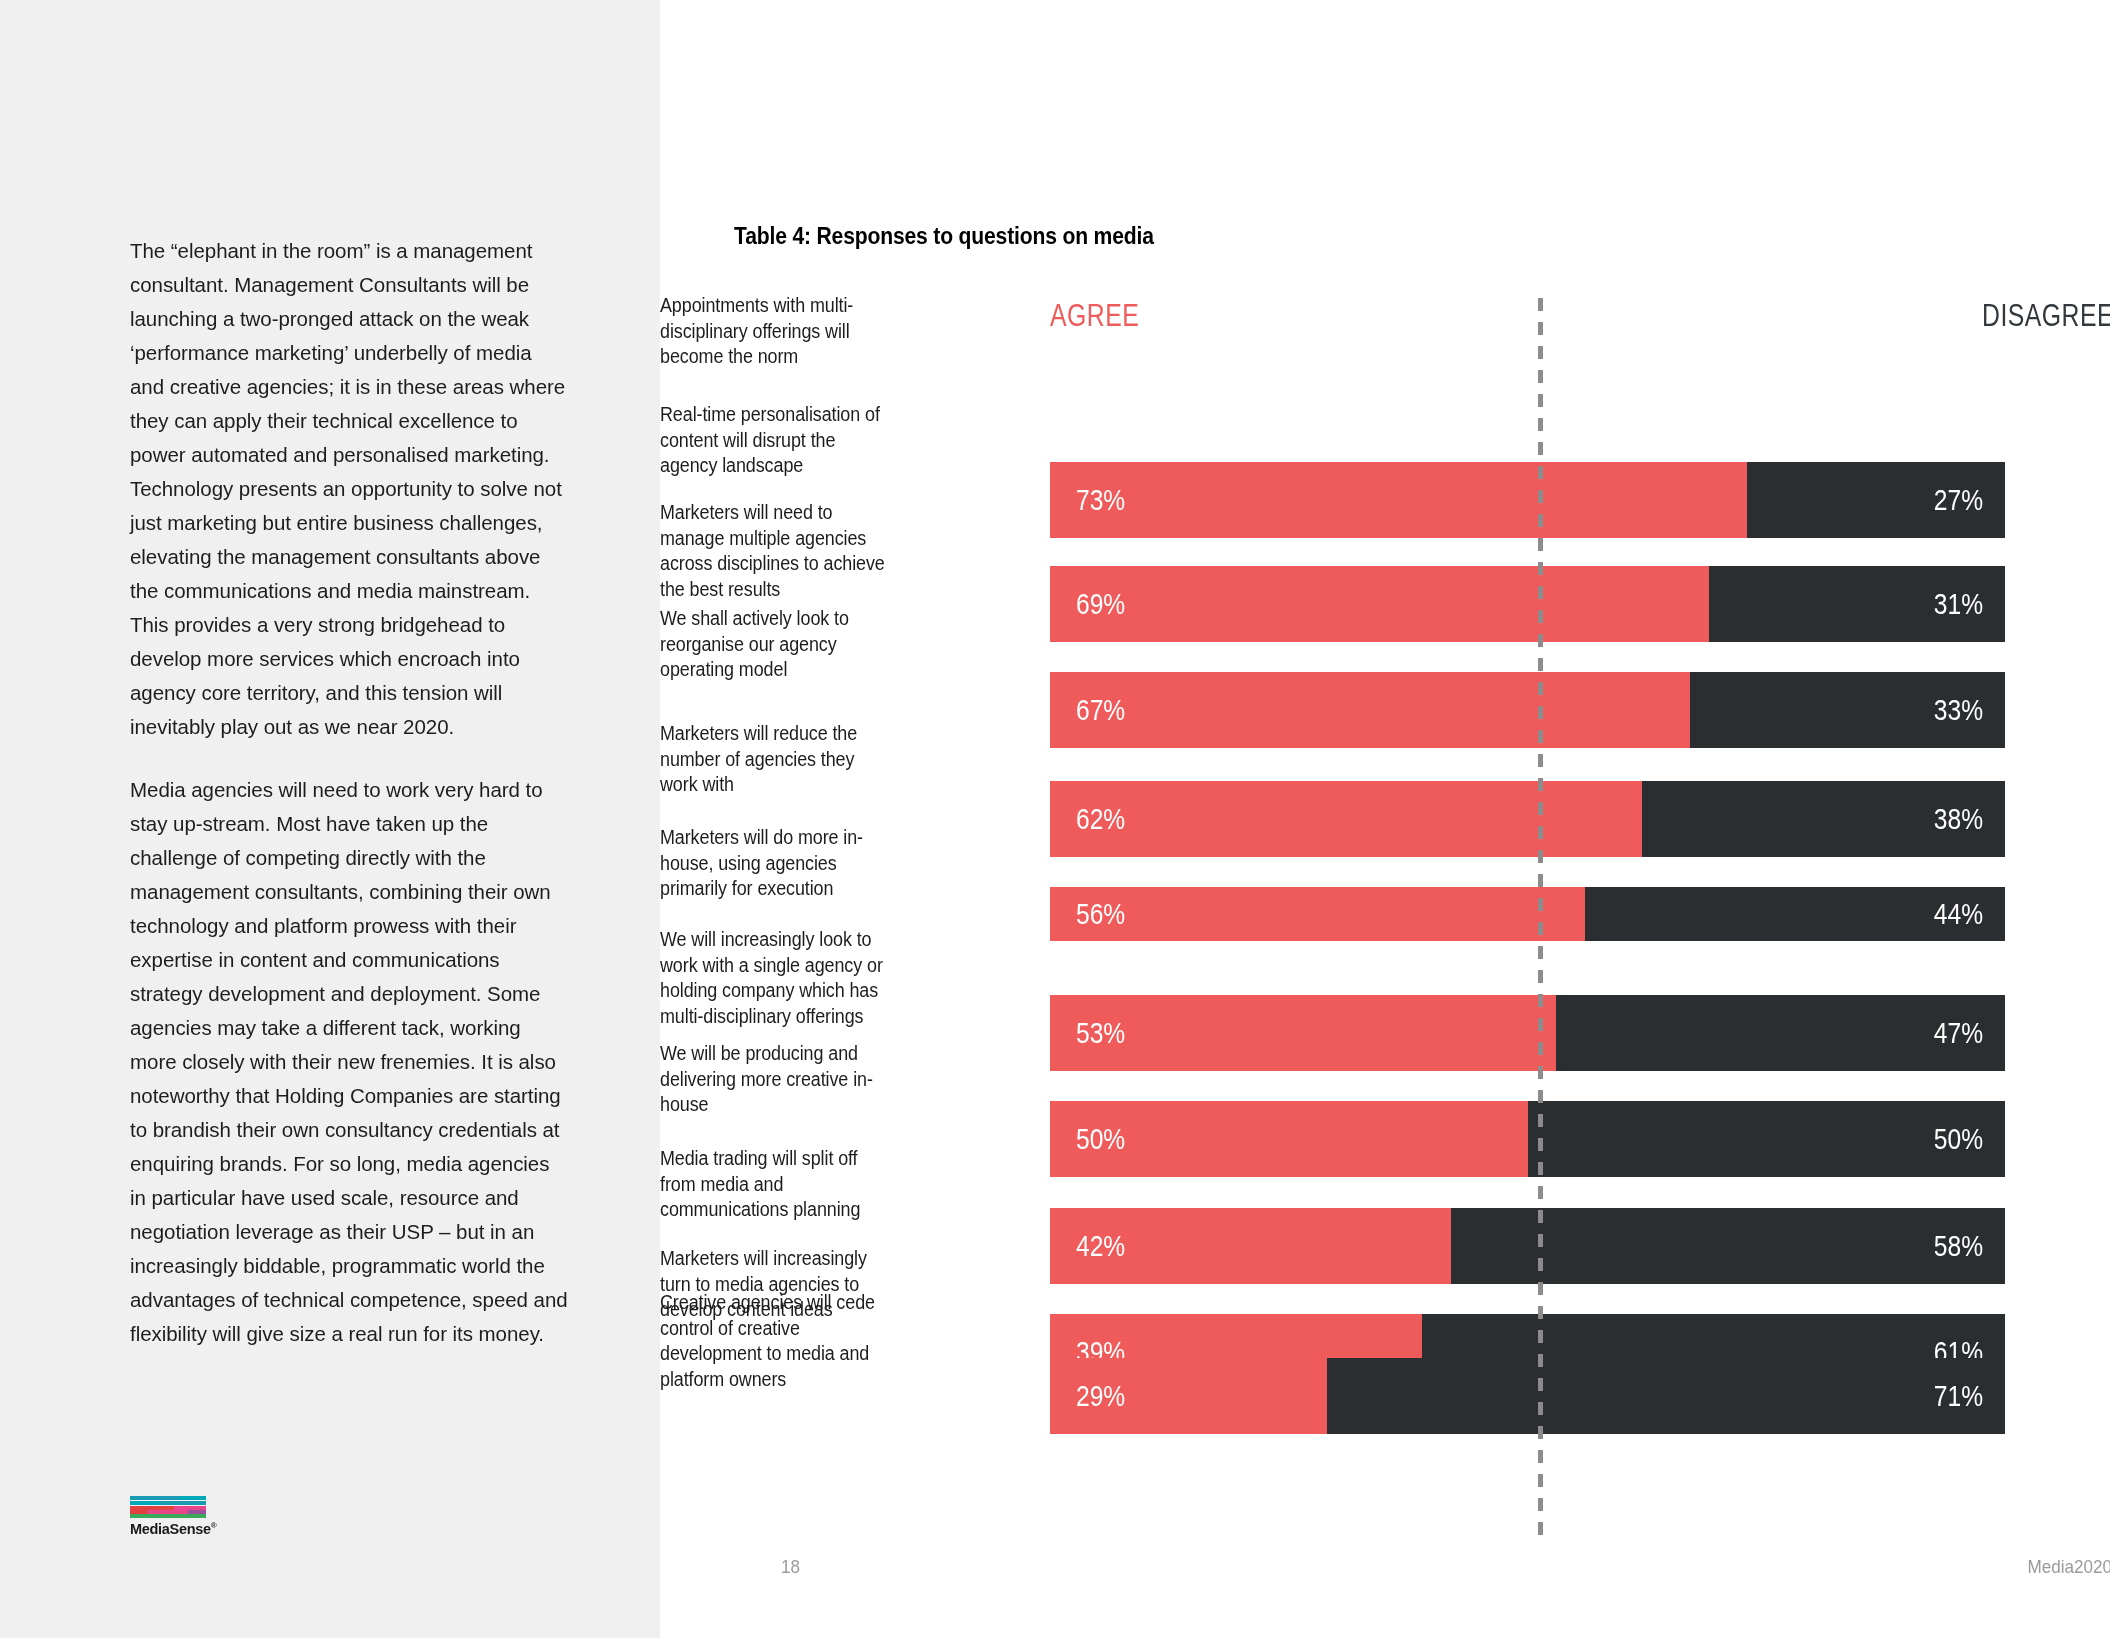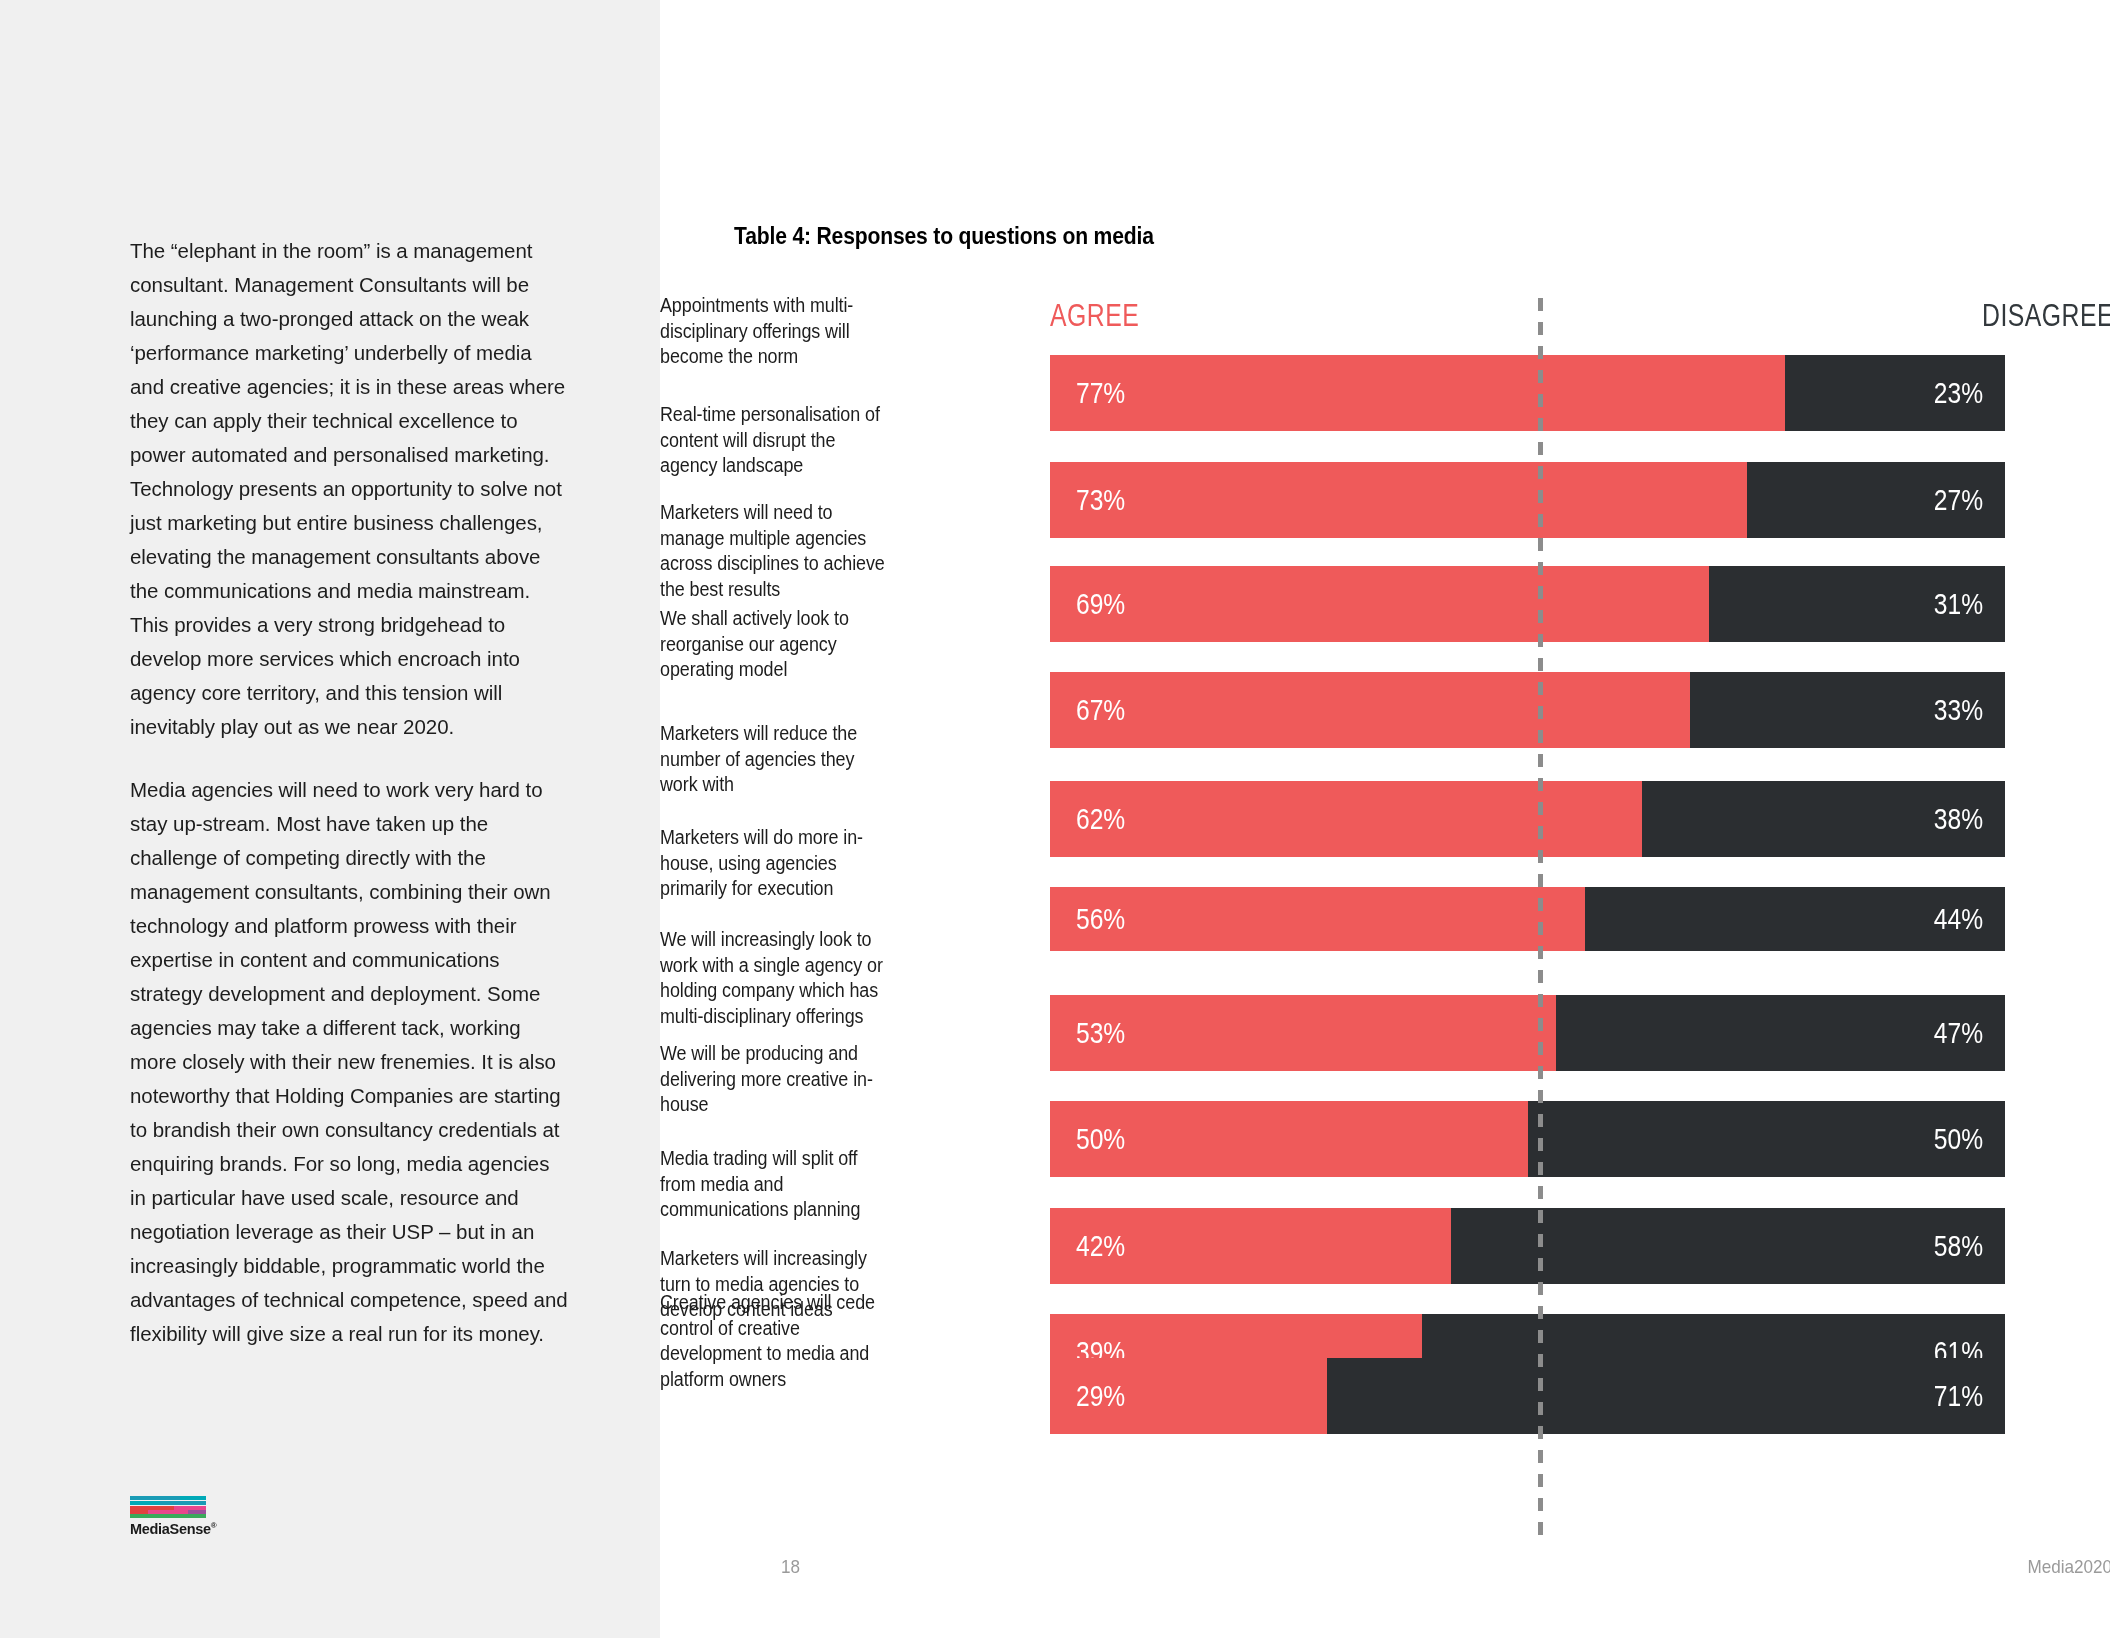--- a/index.html
+++ b/index.html
@@ -173,25 +173,20 @@
   <div id="chart-title">Table 4: Responses to questions on media</div>
 
   <div id="axis-header">
     <div class="axis-label" id="agree-label">AGREE</div>
     <div class="axis-label" id="disagree-label">DISAGREE</div>
   </div>
 
   <div id="rows">
       <div class="row" style="top: 355px; height: 76px;">
         <div class="row-label" style="top: -62px;">Appointments with multi-disciplinary offerings will become the norm</div>
-        <div class="bar-track" style="top: 0px; height: 76px;">
-          <div class="bar-fill" style="width: 735.35px;"></div>
-          <div class="bar-val agree">77%</div>
-          <div class="bar-val disagree">23%</div>
-        </div>
       </div>
       <div class="row" style="top: 462px; height: 76px;">
         <div class="row-label" style="top: -60px;">Real-time personalisation of content will disrupt the agency landscape</div>
         <div class="bar-track" style="top: 0px; height: 76px;">
           <div class="bar-fill" style="width: 697.15px;"></div>
           <div class="bar-val agree">73%</div>
           <div class="bar-val disagree">27%</div>
         </div>
       </div>
       <div class="row" style="top: 566px; height: 76px;">
@@ -213,21 +208,21 @@
       <div class="row" style="top: 781px; height: 76px;">
         <div class="row-label" style="top: -60px;">Marketers will reduce the number of agencies they work with</div>
         <div class="bar-track" style="top: 0px; height: 76px;">
           <div class="bar-fill" style="width: 592.1px;"></div>
           <div class="bar-val agree">62%</div>
           <div class="bar-val disagree">38%</div>
         </div>
       </div>
       <div class="row" style="top: 887px; height: 76px;">
         <div class="row-label" style="top: -62px;">Marketers will do more in-house, using agencies primarily for execution</div>
-        <div class="bar-track" style="top: 0px; height: 64px; text-decoration: underline;">
+        <div class="bar-track" style="top: 0px; height: 54px; text-decoration: underline;">
           <div class="bar-fill" style="width: 534.8px;"></div>
           <div class="bar-val agree">56%</div>
           <div class="bar-val disagree">44%</div>
         </div>
       </div>
       <div class="row" style="top: 995px; height: 76px;">
         <div class="row-label" style="top: -68px;">We will increasingly look to work with a single agency or holding company which has multi-disciplinary offerings</div>
         <div class="bar-track" style="top: 0px; height: 76px; padding-left: 26px;">
           <div class="bar-fill" style="width: 506.15px;"></div>
           <div class="bar-val agree">53%</div>

